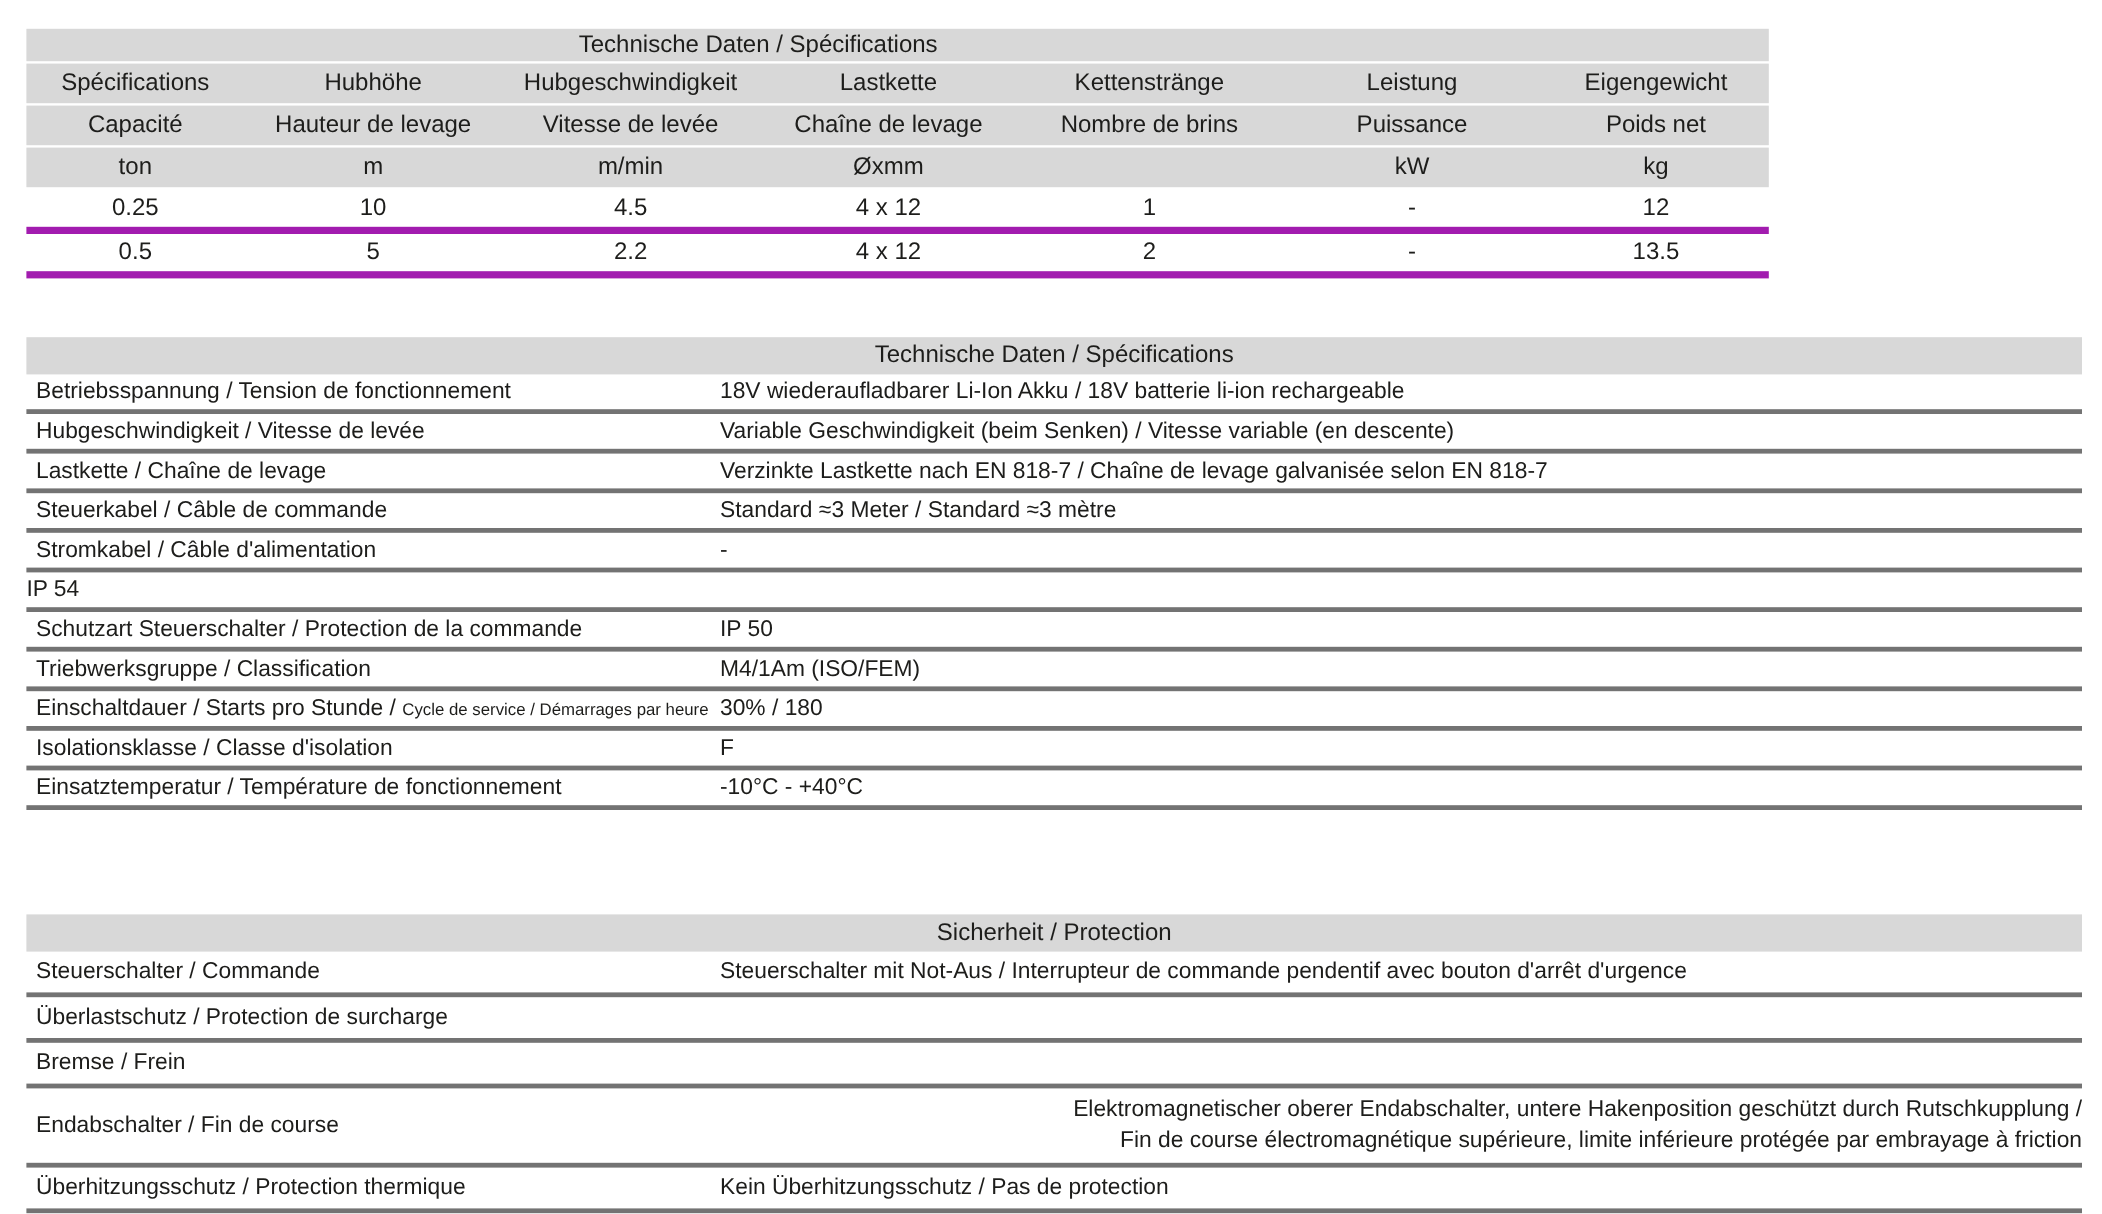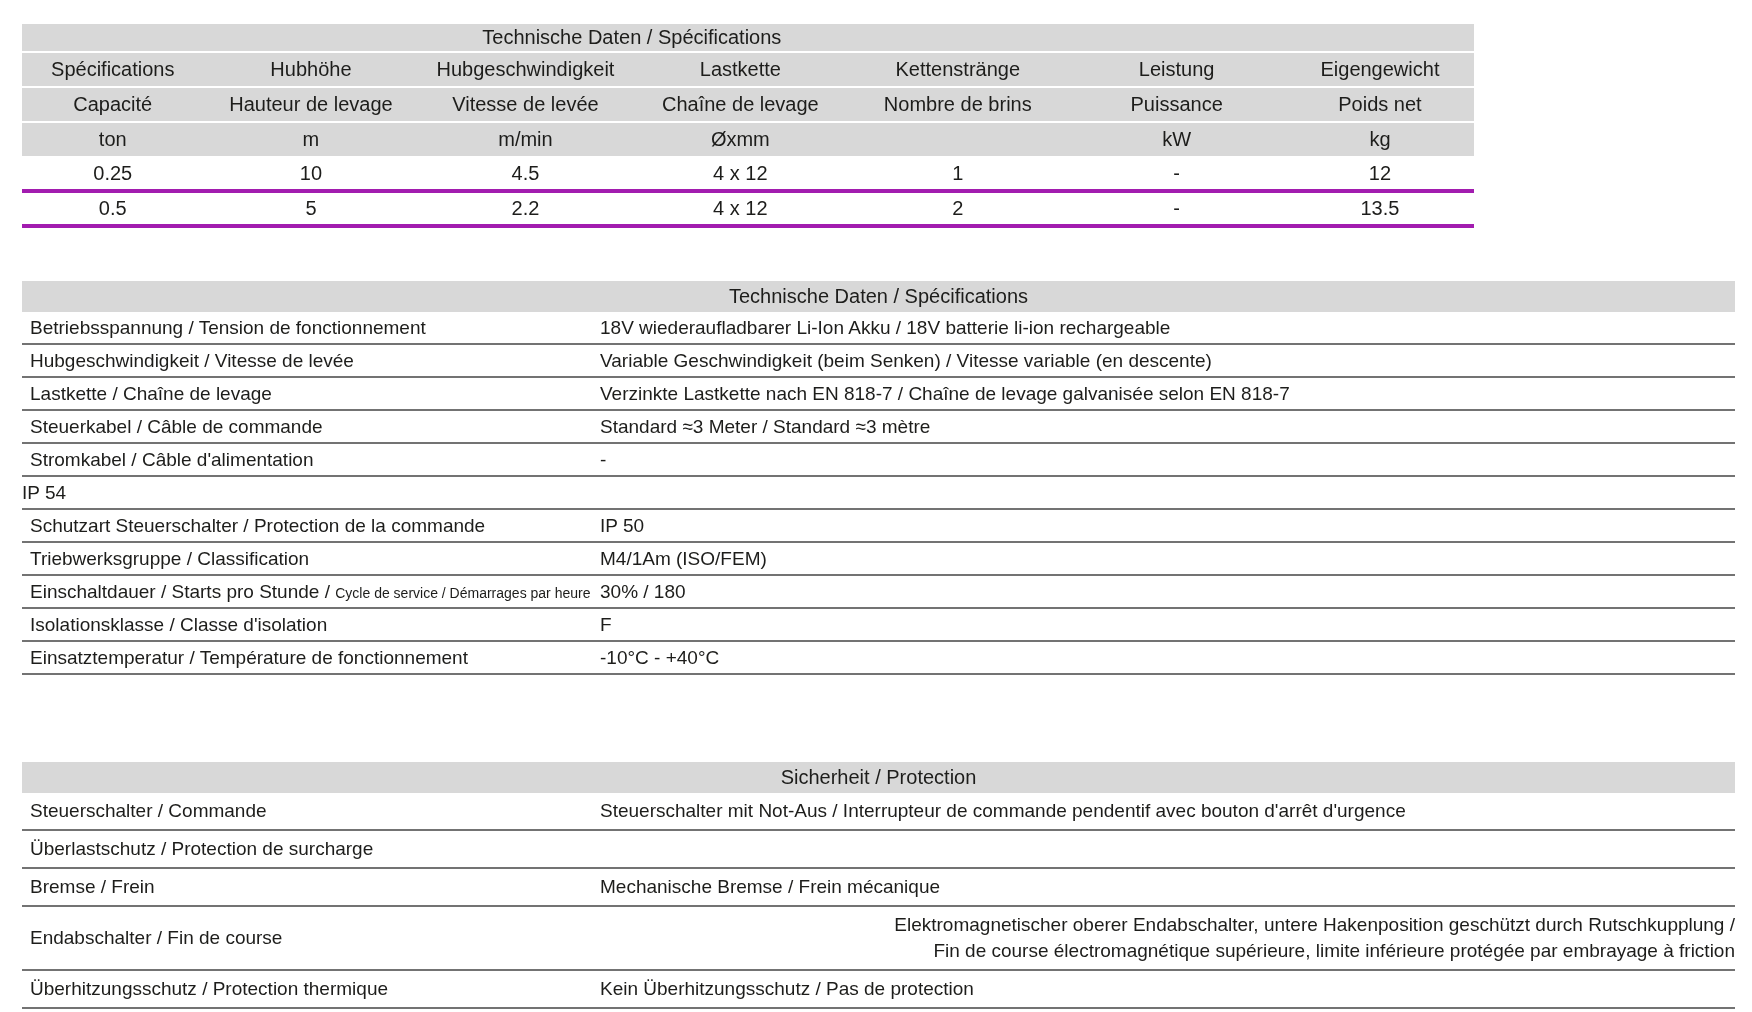--- a/index.html
+++ b/index.html
@@ -17,34 +17,34 @@
   .t1-title span {
     position:absolute; left:0; top:0; width:84%; text-align:center;
     line-height:27px; font-size:20px;
   }
   .t1-row {
     display:grid;
     grid-template-columns:12.5% 14.8% 14.75% 14.85% 15.1% 15.05% 1fr;
     align-items:center; font-size:20px;
   }
   .t1-row.head { background:#d8d8d8; height:33px; margin-bottom:2px; }
-  .t1-row.data { background:#ffffff; height:31px; border-bottom:4px solid #a21caf; }
+  .t1-row.data { background:#ffffff; height:31px; border-bottom:6px solid #a21caf; }
   .t1-row > div { text-align:center; white-space:nowrap; }
 
   
   .dt { position:absolute; left:22px; width:1713px; }
   .t2 { top:281px; }
   .t3 { top:762px; }
   .dt-title {
     height:31px; background:#d8d8d8; text-align:center;
     line-height:31px; font-size:20px;
   }
   .dt-row {
     display:grid; grid-template-columns:578px 1fr;
-    border-bottom:2px solid #737373;
+    border-bottom:4px solid #737373;
     align-items:center; font-size:19px;
     box-sizing:border-box;
   }
   .t2 .dt-row { height:33px; }
   .t3 .dt-row { min-height:38px; }
   .dt-label { padding-left:8px; white-space:nowrap; }
   .dt-label .small { font-size:14px; }
   .dt-value { white-space:nowrap; }
   .dt-value.multi { display:flex; flex-direction:column; justify-content:center; padding:5px 0;text-align:right; }
   .dt-value.multi div { line-height:26px; }
@@ -163,23 +163,20 @@
           <div class="dt-label">Steuerschalter / Commande</div>
           <div class="dt-value">
             <div>Steuerschalter mit Not-Aus / Interrupteur de commande pendentif avec bouton d'arrêt d'urgence</div>
           </div>
         </div>
         <div class="dt-row">
           <div class="dt-label">Überlastschutz / Protection de surcharge</div>
         </div>
         <div class="dt-row">
           <div class="dt-label">Bremse / Frein</div>
-          <div class="dt-value">
-            <div>Mechanische Bremse / Frein mécanique</div>
-          </div>
         </div>
         <div class="dt-row">
           <div class="dt-label">Endabschalter / Fin de course</div>
           <div class="dt-value multi">
             <div>Elektromagnetischer oberer Endabschalter, untere Hakenposition geschützt durch Rutschkupplung /</div>
             <div>Fin de course électromagnétique supérieure, limite inférieure protégée par embrayage à friction</div>
           </div>
         </div>
         <div class="dt-row">
           <div class="dt-label">Überhitzungsschutz / Protection thermique</div>

